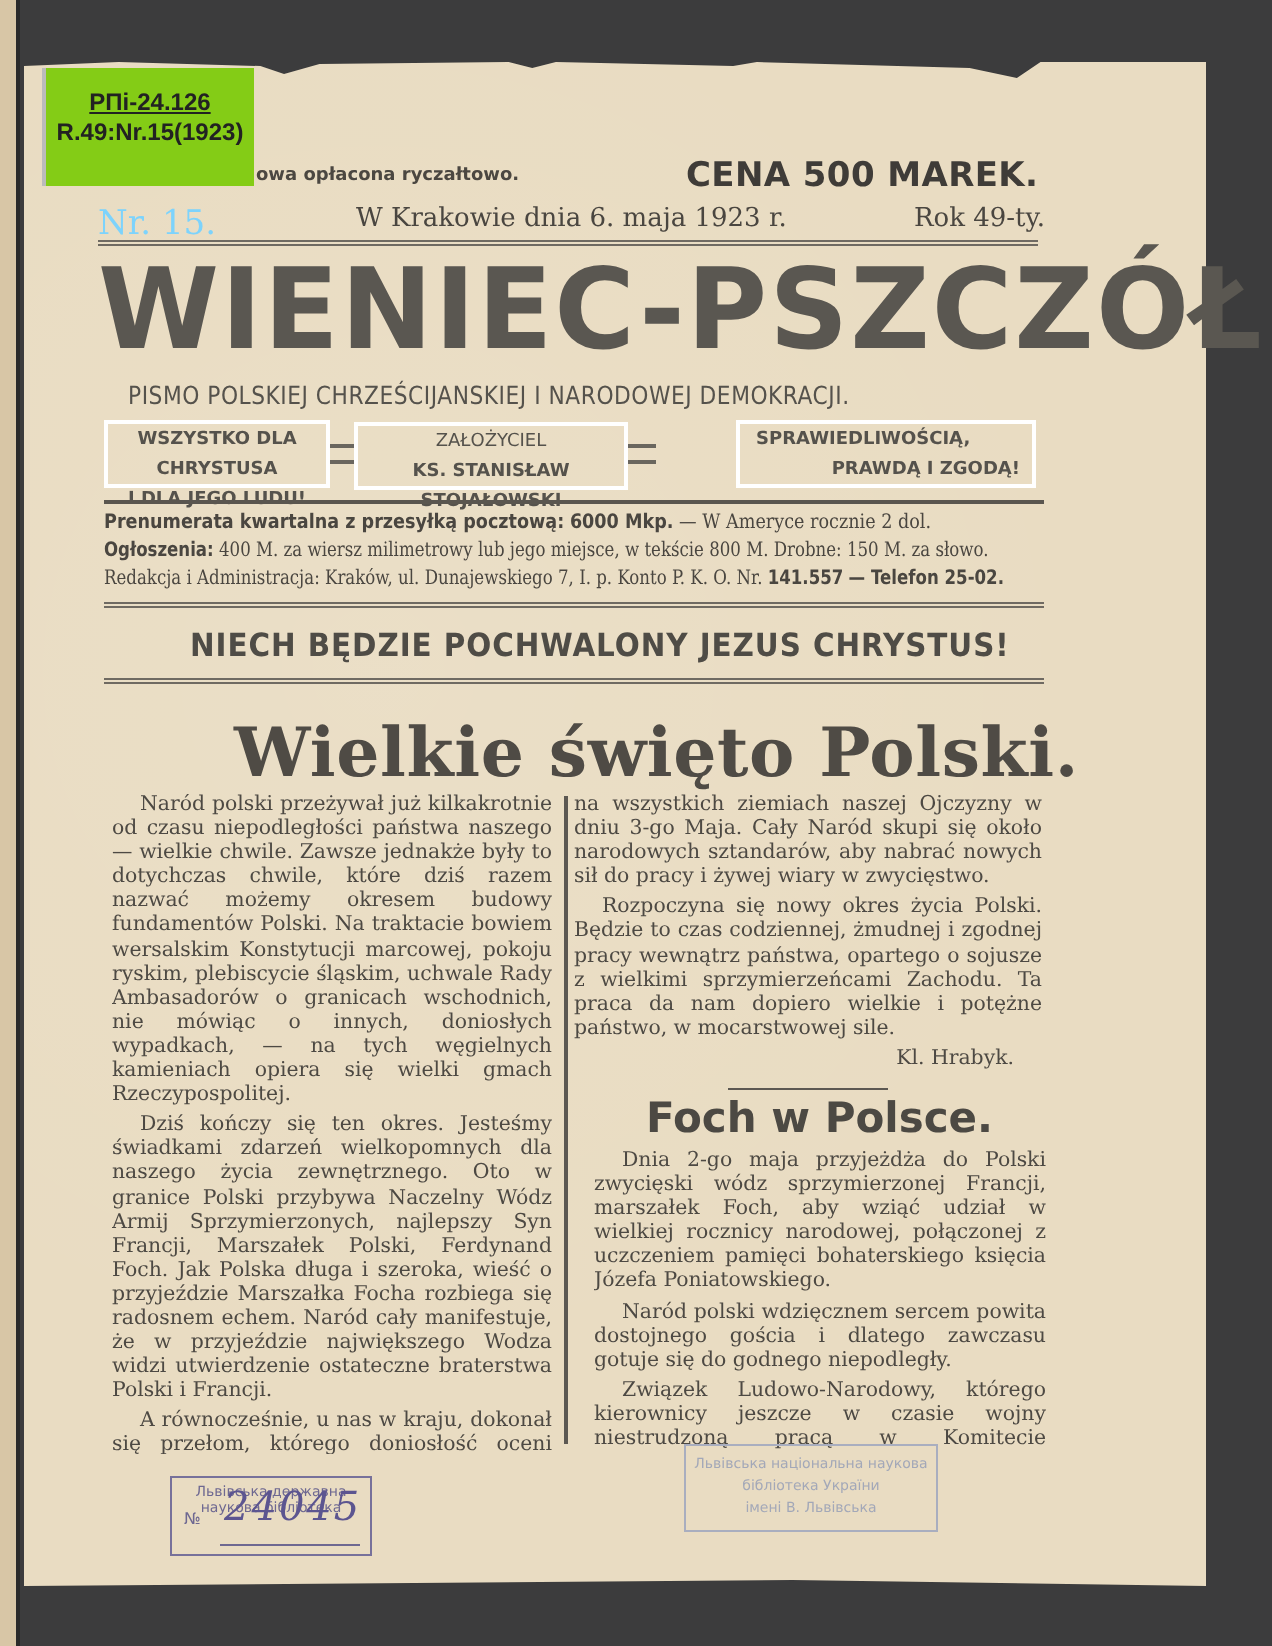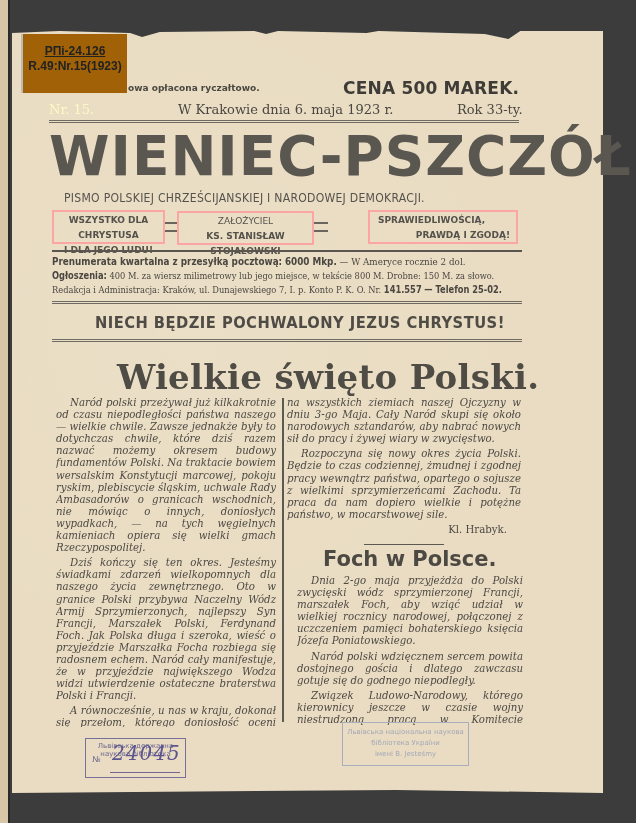--- a/index.html
+++ b/index.html
@@ -12,59 +12,59 @@
     .paper {
       position: absolute; left: 12px; top: 31px; width: 591px; height: 762px;
       background: #e9dcc2;
       background-image: radial-gradient(circle at 30% 40%, rgba(255,255,255,0.08), rgba(0,0,0,0) 60%);
       color: #4a4640;
       clip-path: polygon(0 2px, 8% 0, 20% 2px, 22% 6px, 25% 1px, 41% 0, 43% 3px, 45% 0, 60% 2px, 62% 0, 80% 3px, 84% 8px, 86% 0, 100% 0, 100% 100%, 65% 99.6%, 0 100%);
     }
 
     .label-sticker {
       position: absolute; left: 21px; top: 34px; width: 106px; height: 59px;
-      background: #a16207; border-left: 2px solid #bbb;
+      background: #84cc16; border-left: 2px solid #bbb;
       text-align: center; font-family: "Liberation Sans", sans-serif;
       color: #222; font-weight: bold; font-size: 12px; line-height: 15px; padding-top: 10px;
     }
     .label-sticker .l1 { text-decoration: underline; }
 
     .tiny-line { position: absolute; left: 128px; top: 83px; font-size: 9px; font-weight: bold; color: #4b4741; font-family: "DejaVu Sans", sans-serif; }
     .price { position: absolute; left: 343px; top: 78px; font-family: "DejaVu Sans", sans-serif; font-weight: bold; font-size: 17px; color: #3f3c38; letter-spacing: 0.2px; }
-    .issue-no { position: absolute; left: 49px; top: 102px; font-size: 13px; color: #fef9c3; }
+    .issue-no { position: absolute; left: 49px; top: 102px; font-size: 17px; color: #7dd3fc; }
     .issue-date { position: absolute; left: 178px; top: 102px; font-size: 13px; color: #4a4640; }
     .issue-year { position: absolute; left: 457px; top: 102px; font-size: 13px; color: #4a4640; }
 
     .rule { position: absolute; height: 0; border-top: 1px solid #6f6a62; }
     .rule.double { border-top: 1px solid #6f6a62; border-bottom: 1px solid #6f6a62; height: 3px; }
     .rule.thick { border-top: 2px solid #5a564f; }
 
     .masthead {
       position: absolute; left: 49px; top: 128px; width: 470px; height: 55px;
       font-family: "DejaVu Sans", sans-serif; font-weight: bold; font-size: 56px;
       color: #5a5751; letter-spacing: 1px; line-height: 55px; white-space: nowrap;
       transform: scaleX(0.98); transform-origin: left;
     }
     .subtitle { position: absolute; left: 64px; top: 190px; font-family: "DejaVu Sans", sans-serif; font-size: 12.5px; color: #55524c; letter-spacing: 0.3px; white-space: nowrap; transform: scaleX(0.87); transform-origin: left; }
 
     .motto-box {
-      position: absolute; border: 2px solid #fca5a5; font-family: "DejaVu Sans", sans-serif; font-weight: bold;
+      position: absolute; border: 2px solid #ffffff; font-family: "DejaVu Sans", sans-serif; font-weight: bold;
       font-size: 9px; color: #55524c; text-align: center; line-height: 15px; padding-top: 1px;
     }
     .motto-connector { position: absolute; width: 14px; height: 10px; border-top: 2px solid #6a665e; border-bottom: 2px solid #6a665e; }
 
     .info { position: absolute; left: 52px; width: 470px; font-size: 10px; color: #4a4640; white-space: nowrap; transform-origin: left; }
     .info b { font-family: "DejaVu Sans", sans-serif; }
 
     .banner { position: absolute; left: 95px; top: 313px; font-family: "DejaVu Sans", sans-serif; font-weight: bold; font-size: 16px; color: #4f4c46; letter-spacing: 0.5px; white-space: nowrap; transform: scaleX(0.92); transform-origin: left; }
 
     .headline { position: absolute; left: 117px; top: 357px; font-family: "DejaVu Serif", serif; font-weight: bold; font-size: 34px; color: #4f4b45; white-space: nowrap; letter-spacing: 0.3px; }
 
     .col { position: absolute; font-size: 10.2px; line-height: 12.1px; color: #4d4943; text-align: justify; }
-    .col p { text-indent: 14px; margin-bottom: 3px; font-style: italic; }
+    .col p { text-indent: 14px; margin-bottom: 3px; }
     .col p.noindent { text-indent: 0; }
     .col-left { left: 56px; top: 397px; width: 220px; height: 330px; overflow: hidden; }
     .col-right { left: 287px; top: 397px; width: 234px; }
     .col-divider { position: absolute; left: 282px; top: 398px; width: 2px; height: 324px; background: #5c5852; }
 
     .signature { text-align: right; padding-right: 14px; }
     .short-rule { width: 80px; margin: 8px auto 0 auto; border-top: 1.5px solid #5c5852; }
 
     .subhead { position: absolute; left: 323px; top: 547px; font-family: "DejaVu Sans", sans-serif; font-weight: bold; font-size: 21px; color: #4c4943; white-space: nowrap; }
     .col-right2 { left: 297px; top: 575px; width: 226px; height: 150px; overflow: hidden; }
@@ -86,21 +86,21 @@
 
 <div class="label-sticker">
   <div class="l1">РПі-24.126</div>
   <div>R.49:Nr.15(1923)</div>
 </div>
 
 <div class="tiny-line">owa opłacona ryczałtowo.</div>
 <div class="price">CENA 500 MAREK.</div>
 <div class="issue-no">Nr. 15.</div>
 <div class="issue-date">W Krakowie dnia 6. maja 1923 r.</div>
-<div class="issue-year">Rok 33-ty.</div>
+<div class="issue-year">Rok 49-ty.</div>
 
 <div class="rule double" style="left:49px; top:120px; width:470px;"></div>
 
 <div class="masthead">WIENIEC-PSZCZÓŁKA</div>
 <div class="subtitle">PISMO POLSKIEJ CHRZEŚCIJANSKIEJ I NARODOWEJ DEMOKRACJI.</div>
 
 <div class="motto-box" style="left:52px; top:210px; width:113px; height:34px;">
   <div>WSZYSTKO DLA CHRYSTUSA</div>
   <div>I DLA JEGO LUDU!</div>
 </div>
@@ -166,14 +166,14 @@
   <div>Львівська державна</div>
   <div>наукова бібліотека</div>
   <span class="num">№</span>
   <span class="hand">24045</span>
   <div class="hand-line"></div>
 </div>
 
 <div class="stamp-right">
   <div>Львівська національна наукова</div>
   <div>бібліотека України</div>
-  <div>імені В. Jesteśmy</div>
+  <div>імені В. Львівська</div>
 </div>
 
 </body></html>

